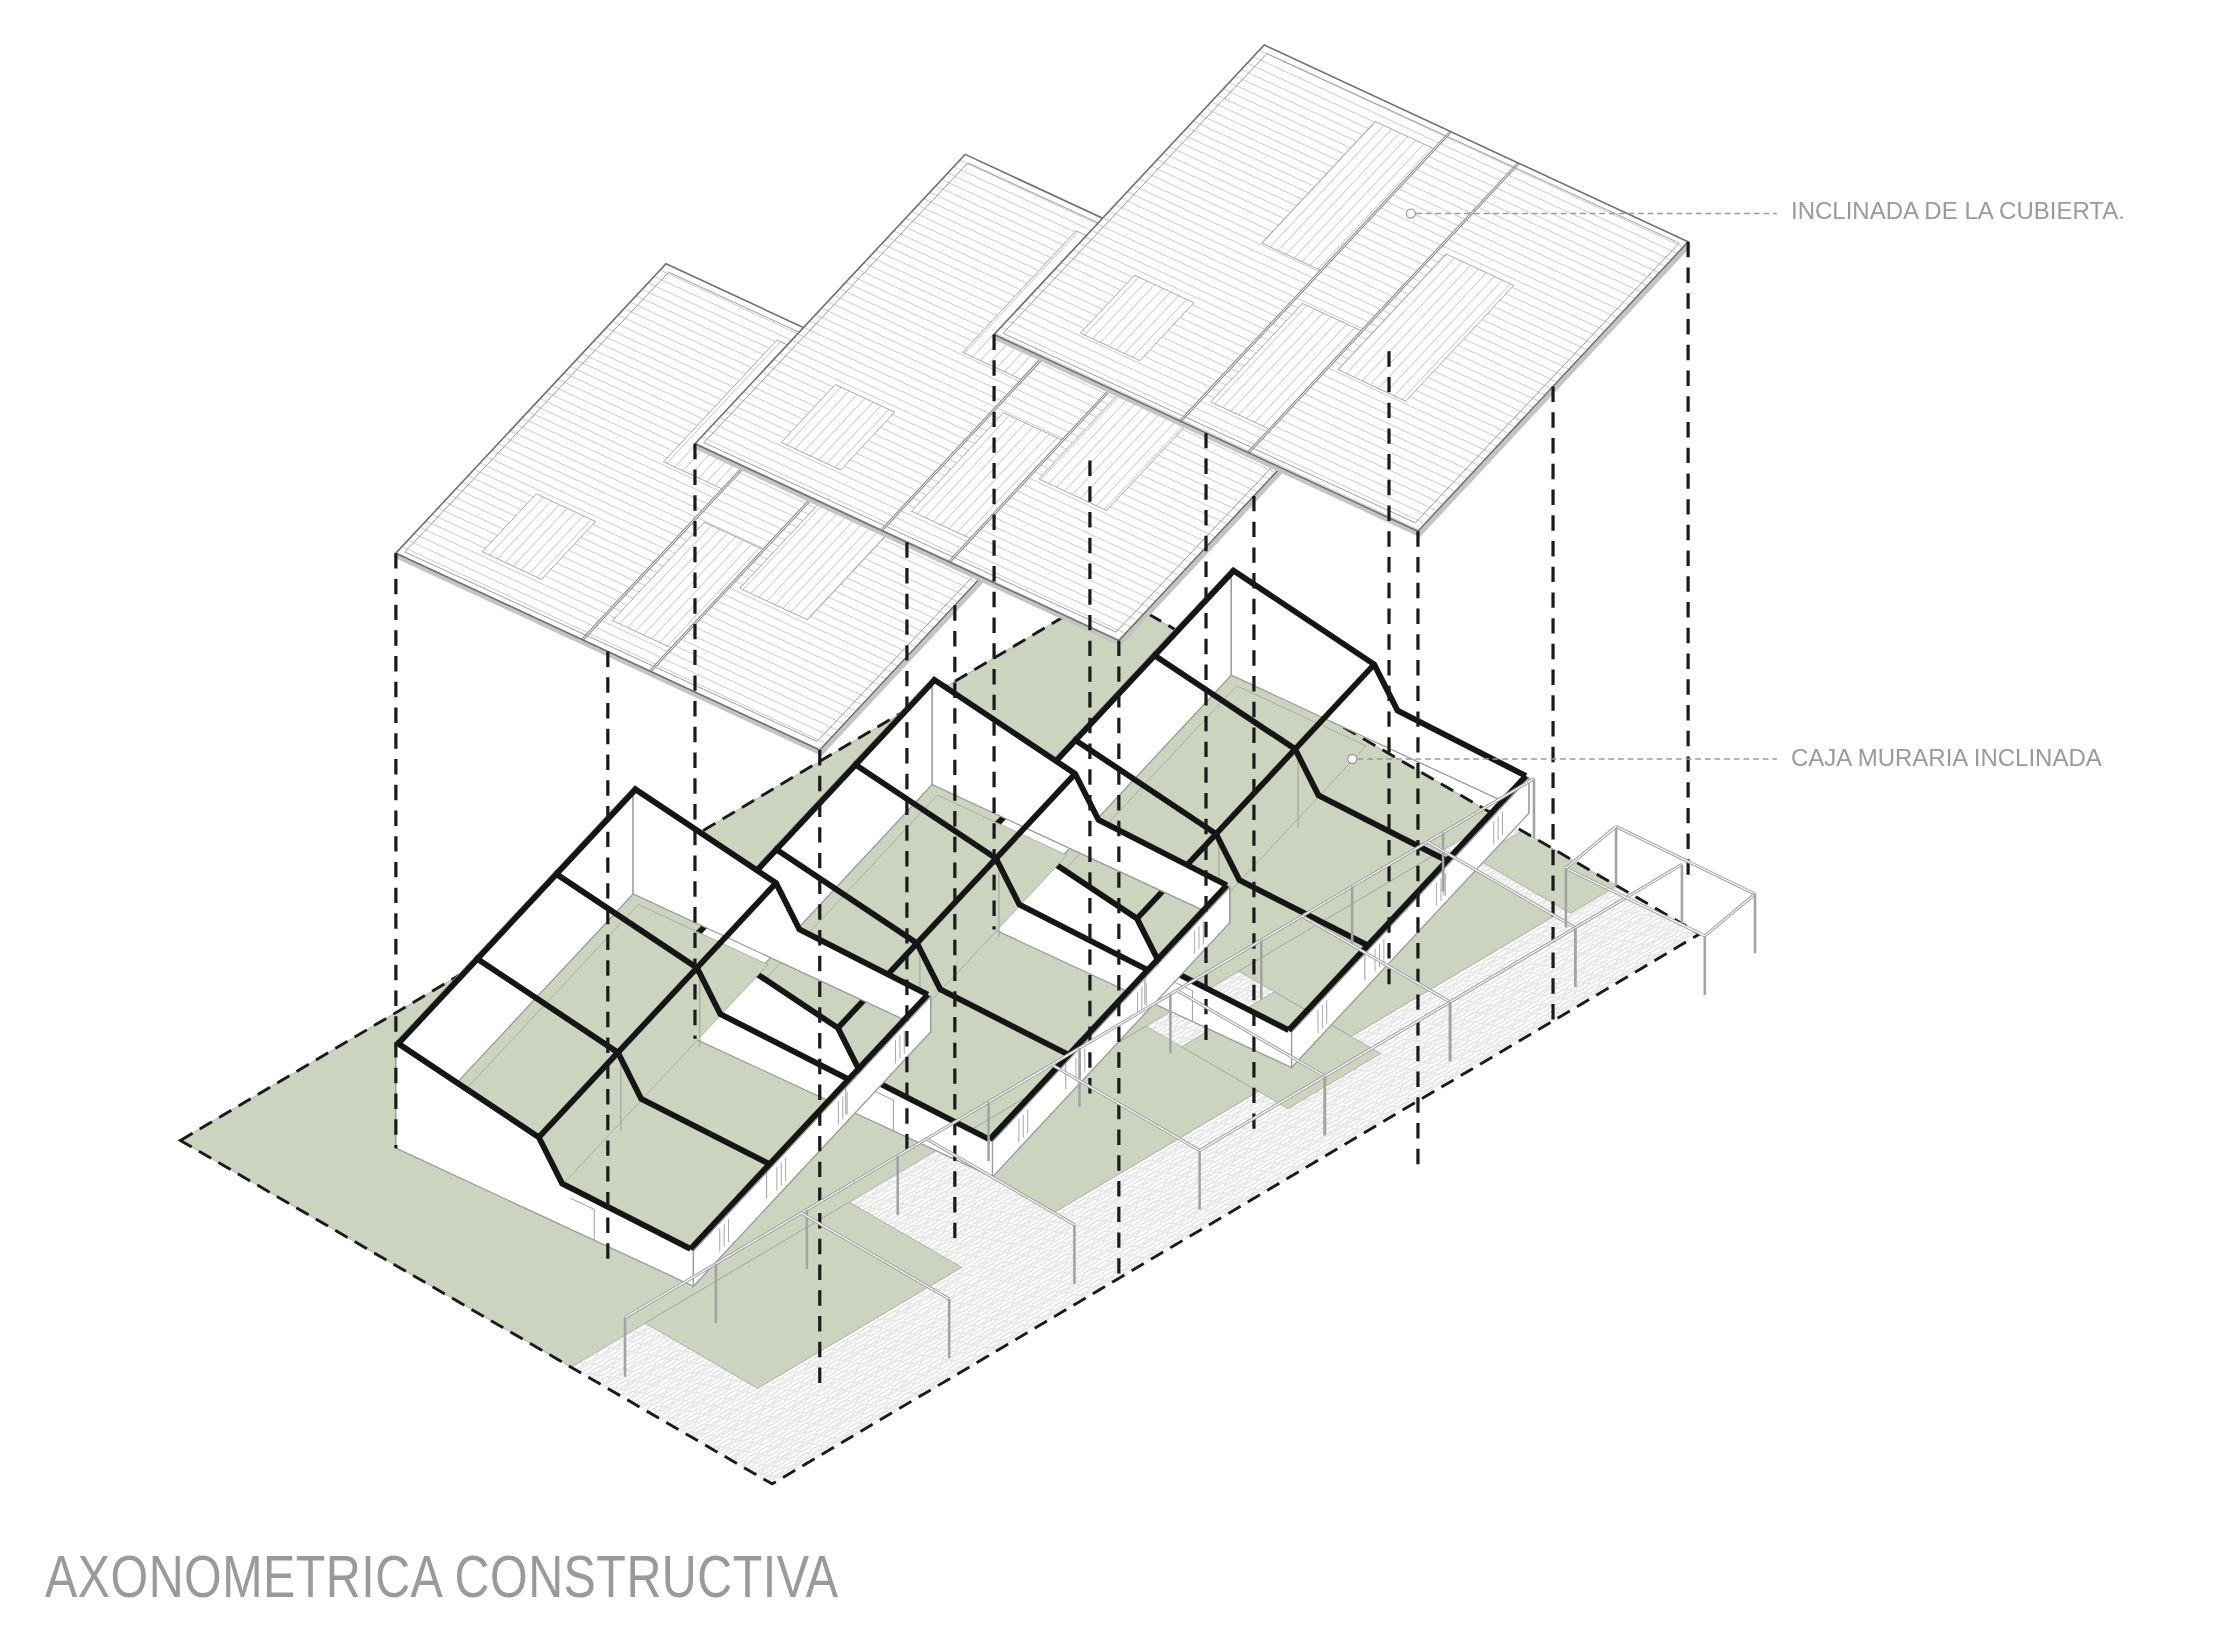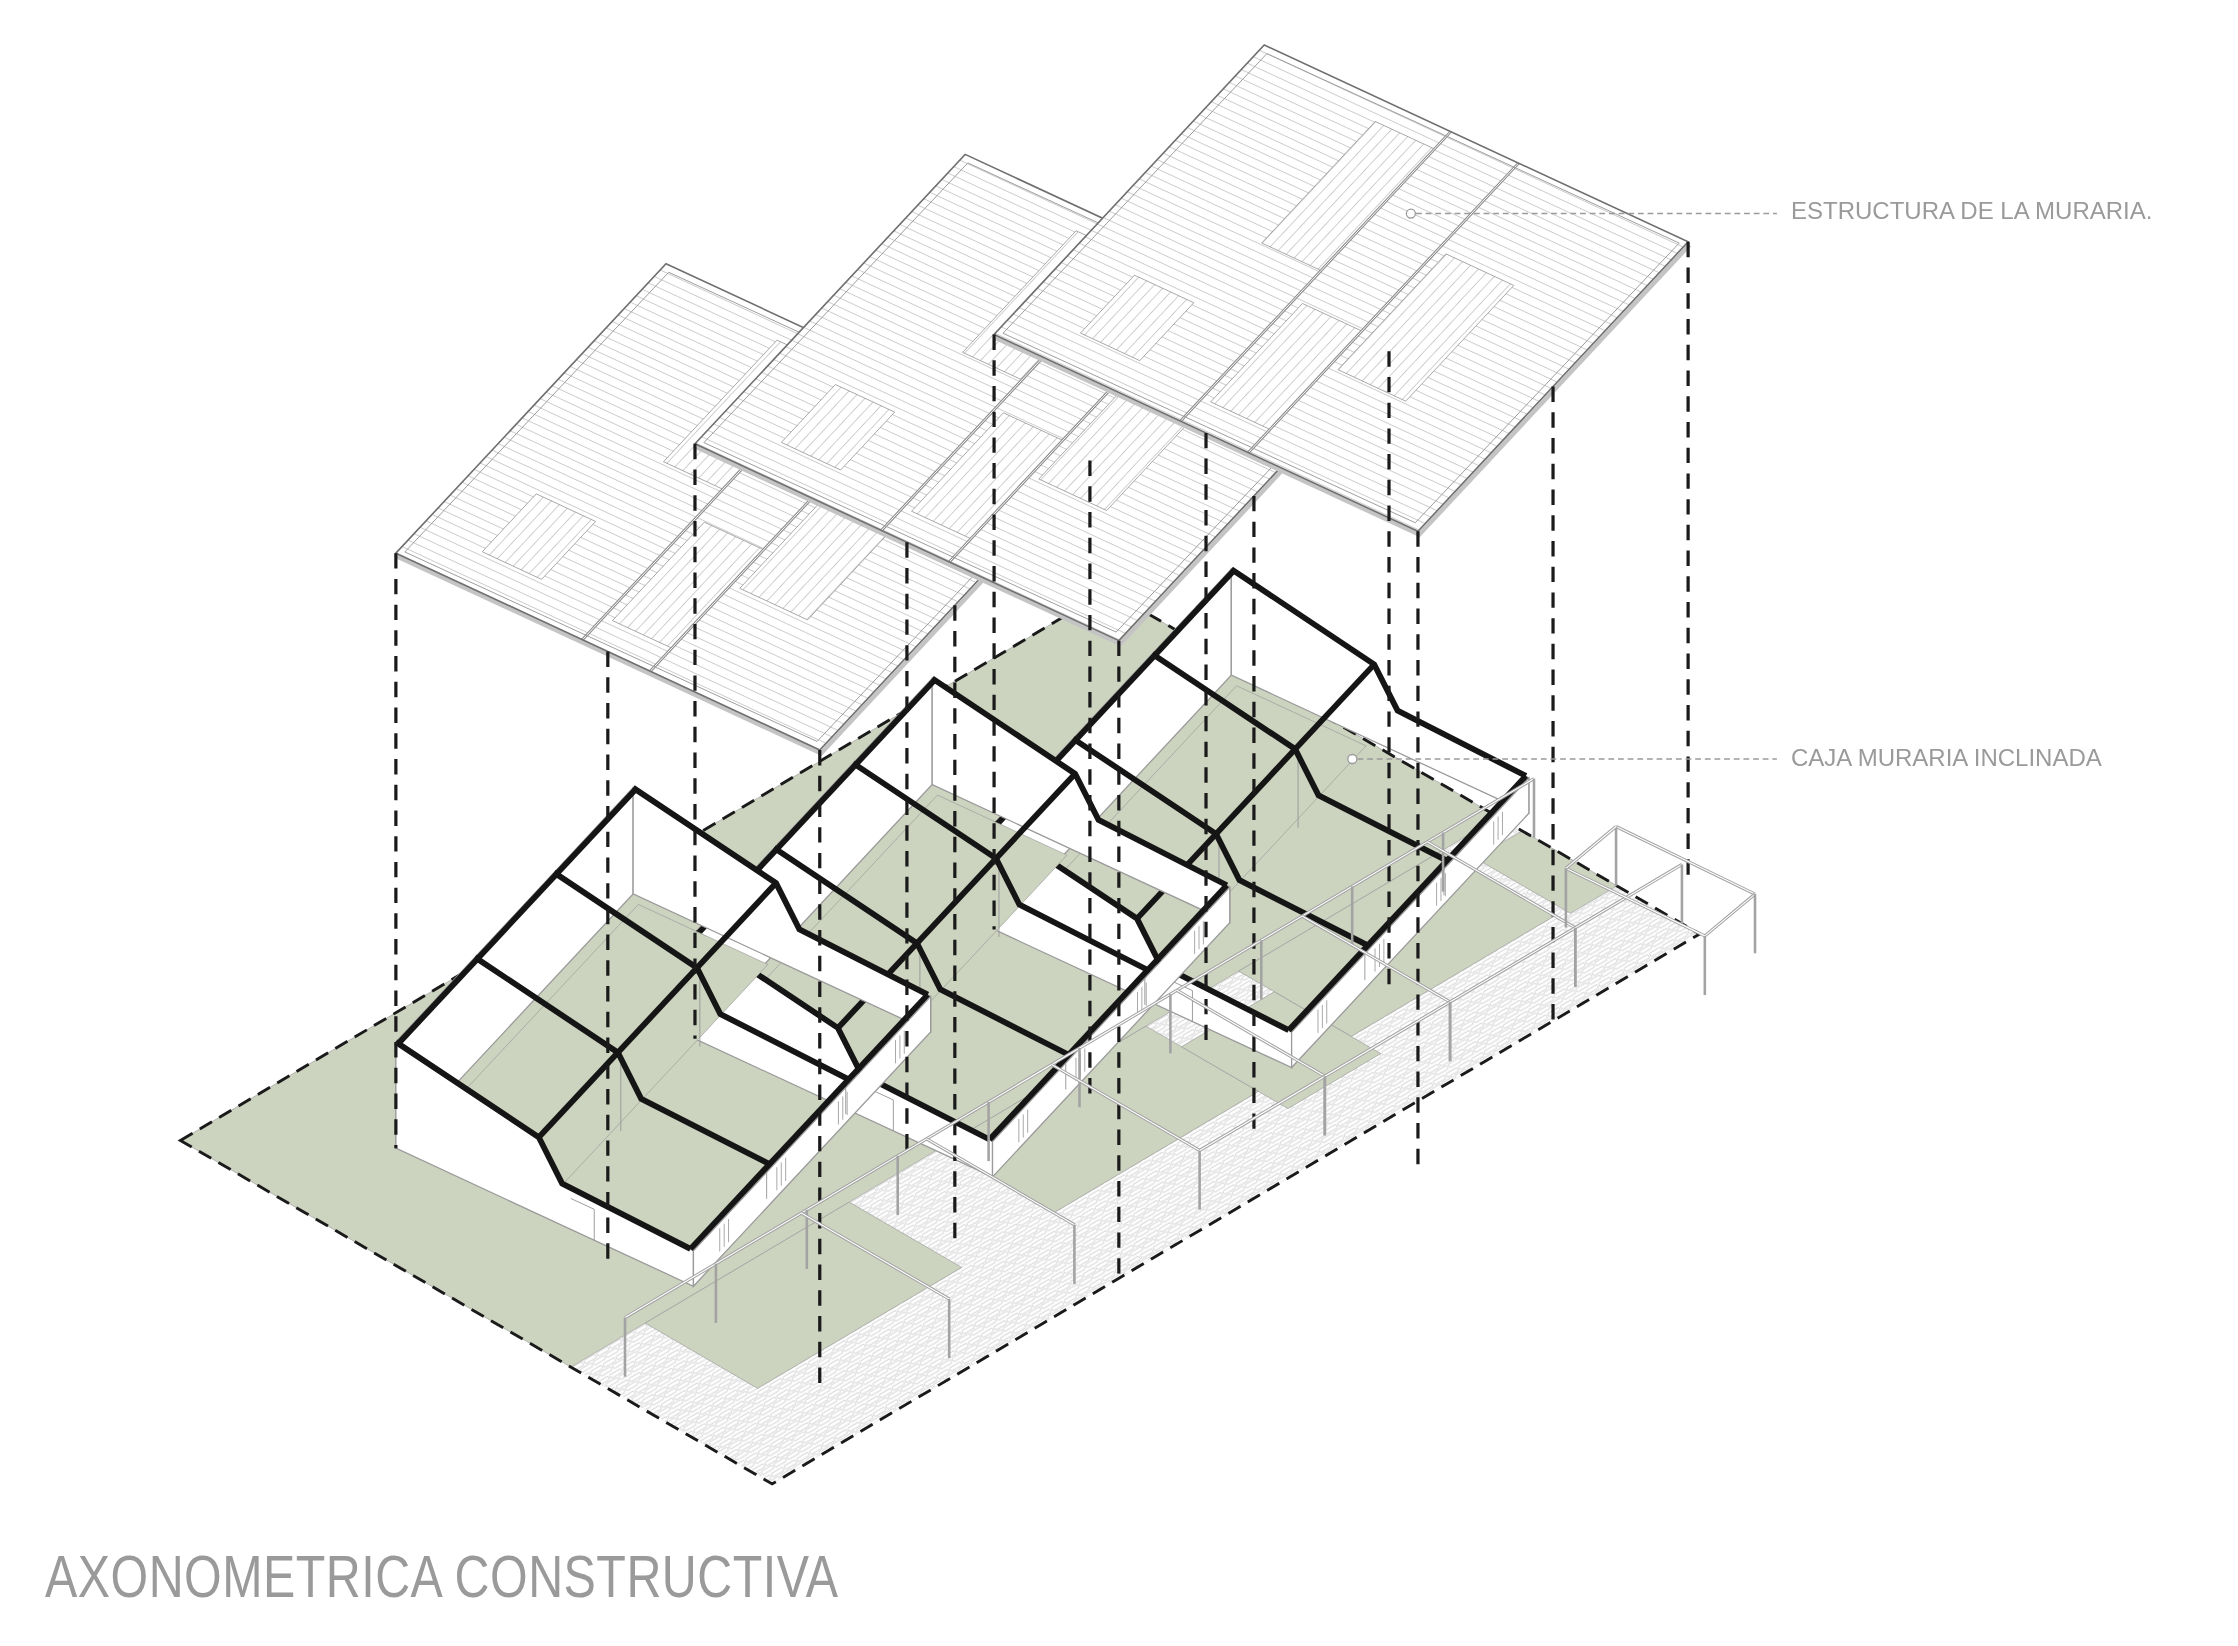--- a/index.html
+++ b/index.html
@@ -285,21 +285,21 @@
       </g>
       <g>
         <circle cx="2193" cy="332" r="7" fill="#ffffff" stroke="#9a9a9a" stroke-width="2"></circle>
         <line x1="2201" y1="332" x2="2762" y2="332" stroke="#9a9a9a" stroke-width="2.5" stroke-dasharray="9 6"></line>
         <circle cx="2102" cy="1180" r="7" fill="#ffffff" stroke="#9a9a9a" stroke-width="2"></circle>
         <line x1="2110" y1="1180" x2="2762" y2="1180" stroke="#9a9a9a" stroke-width="2.5" stroke-dasharray="9 6"></line>
       </g>
     </svg>
 
   <div class="note" style="left:1791px;top:194px;">
-    <div>ESTRUCTURA DE LA MURARIA.</div>
+    <div>INCLINADA DE LA CUBIERTA.</div>
   </div>
 
   <div class="note" style="left:1791px;top:741px;text-align:right;">
     <div>CAJA MURARIA INCLINADA</div>
   </div>
 
   <div id="title">AXONOMETRICA CONSTRUCTIVA</div>
 </div>
 
 

